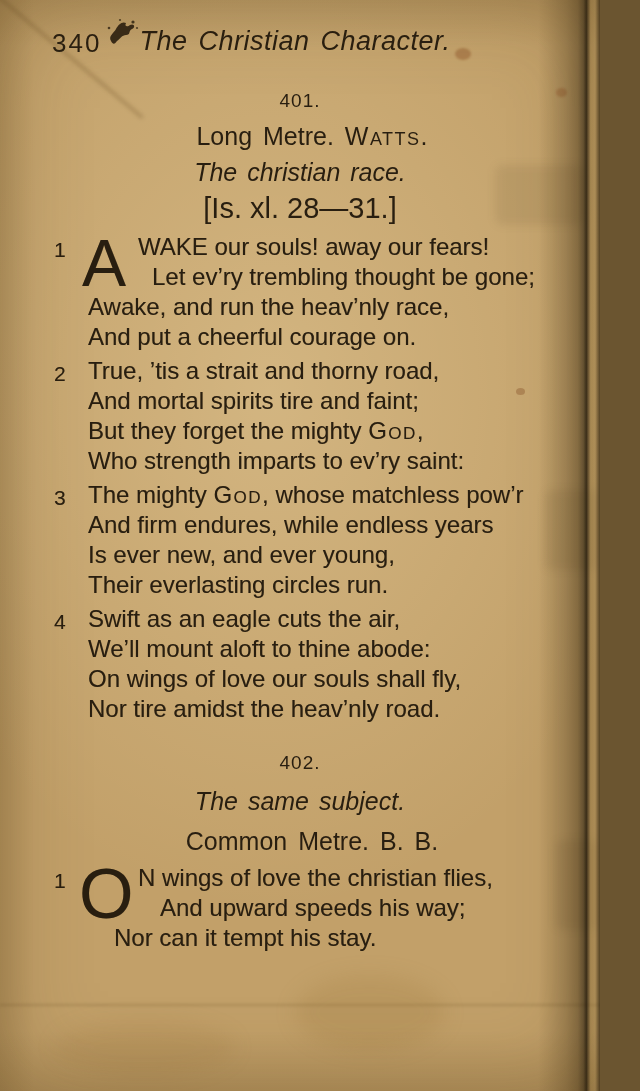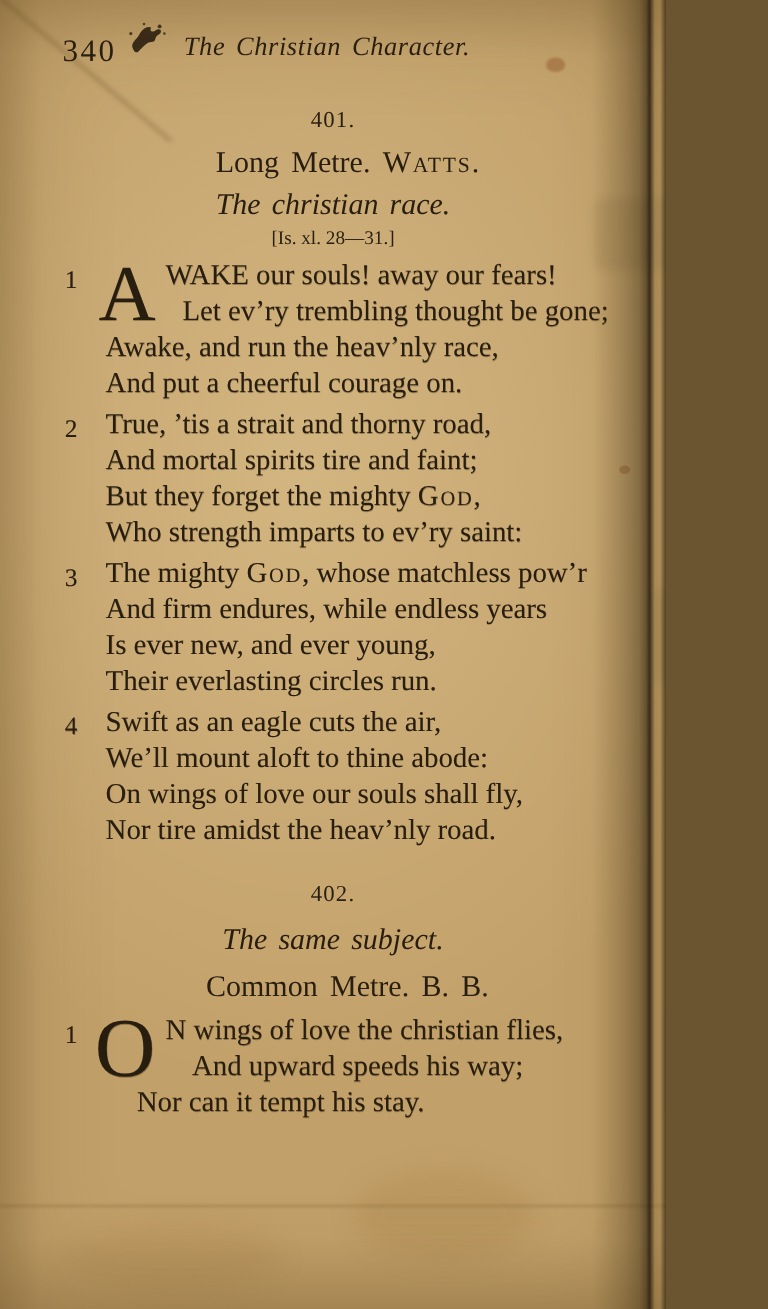--- a/index.html
+++ b/index.html
@@ -1,19 +1,19 @@
 <!DOCTYPE html>
 <html><head>
 <meta charset="utf-8">
 <style>
   html,body{margin:0;padding:0;}
   body{width:640px;height:1091px;overflow:hidden;background:#6b5530;}
   .page{
-    position:relative;width:555px;height:1091px;overflow:hidden;
-    font-family:Liberation Serif, serif;color:#281e10;
+    position:relative;width:600px;height:1091px;overflow:hidden;
+    font-family:Liberation Sans, sans-serif;color:#281e10;
     background:
       radial-gradient(ellipse 540px 720px at 45% 36%, rgba(255,236,190,0.28), rgba(0,0,0,0) 72%),
       linear-gradient(to right, rgba(110,82,36,0.20) 0px, rgba(0,0,0,0) 34px),
       linear-gradient(to bottom, rgba(110,82,36,0.14) 0px, rgba(0,0,0,0) 46px),
       linear-gradient(to top, rgba(105,78,34,0.16) 0px, rgba(0,0,0,0) 60px),
       #c2a069;
   }
   .vignette{position:absolute;inset:0;pointer-events:none;z-index:6;
     box-shadow:inset 0 0 90px rgba(80,55,20,0.30);}
   
@@ -41,26 +41,26 @@
   .ghost{position:absolute;background:rgba(80,60,25,0.10);filter:blur(4px);z-index:1;border-radius:8px;}
   .ghost1{left:495px;top:165px;width:90px;height:60px;}
   .ghost2{left:545px;top:490px;width:55px;height:80px;}
   .ghost3{left:555px;top:840px;width:45px;height:90px;}
   .ink-blot{position:absolute;left:104px;top:18px;z-index:3;}
   
   .content{position:relative;z-index:2;}
   .header{position:relative;height:62px;}
   .page-num{position:absolute;left:52px;top:28px;font-size:26px;letter-spacing:2px;}
   .running-title{position:absolute;left:0;right:10px;top:26px;text-align:center;
-    font-style:italic;font-size:22px;letter-spacing:0.5px;word-spacing:3px;}
+    font-style:italic;font-size:27px;letter-spacing:0.5px;word-spacing:3px;}
   .center{text-align:center;white-space:nowrap;}
   .hymn-number{margin-top:28px;font-size:19px;letter-spacing:1px;}
   .meter-line{margin-top:10px;font-size:25px;word-spacing:4px;padding-left:24px;}
   .subject-line{margin-top:7px;font-size:25px;font-style:italic;word-spacing:3px;}
-  .scripture-ref{margin-top:5px;font-size:16px;}
+  .scripture-ref{margin-top:5px;font-size:29px;}
   .verses{margin-top:7px;}
   .h402-head{}
   .sub2{margin-top:13px;}
   .met2{margin-top:11px;}
   .sc{font-variant:small-caps;letter-spacing:1.5px;}
   .verse{position:relative;padding-left:88px;font-size:24px;line-height:30px;
     margin-bottom:4px;white-space:nowrap;text-shadow:0.3px 0.3px 0.5px rgba(40,28,10,0.35);}
   .vnum{position:absolute;left:54px;top:3px;font-size:21px;}
   .dropcap{position:absolute;left:82px;top:3px;font-size:66px;line-height:56px;}
   .dropcap.cap-o{left:79px;top:1px;font-size:70px;line-height:60px;}

